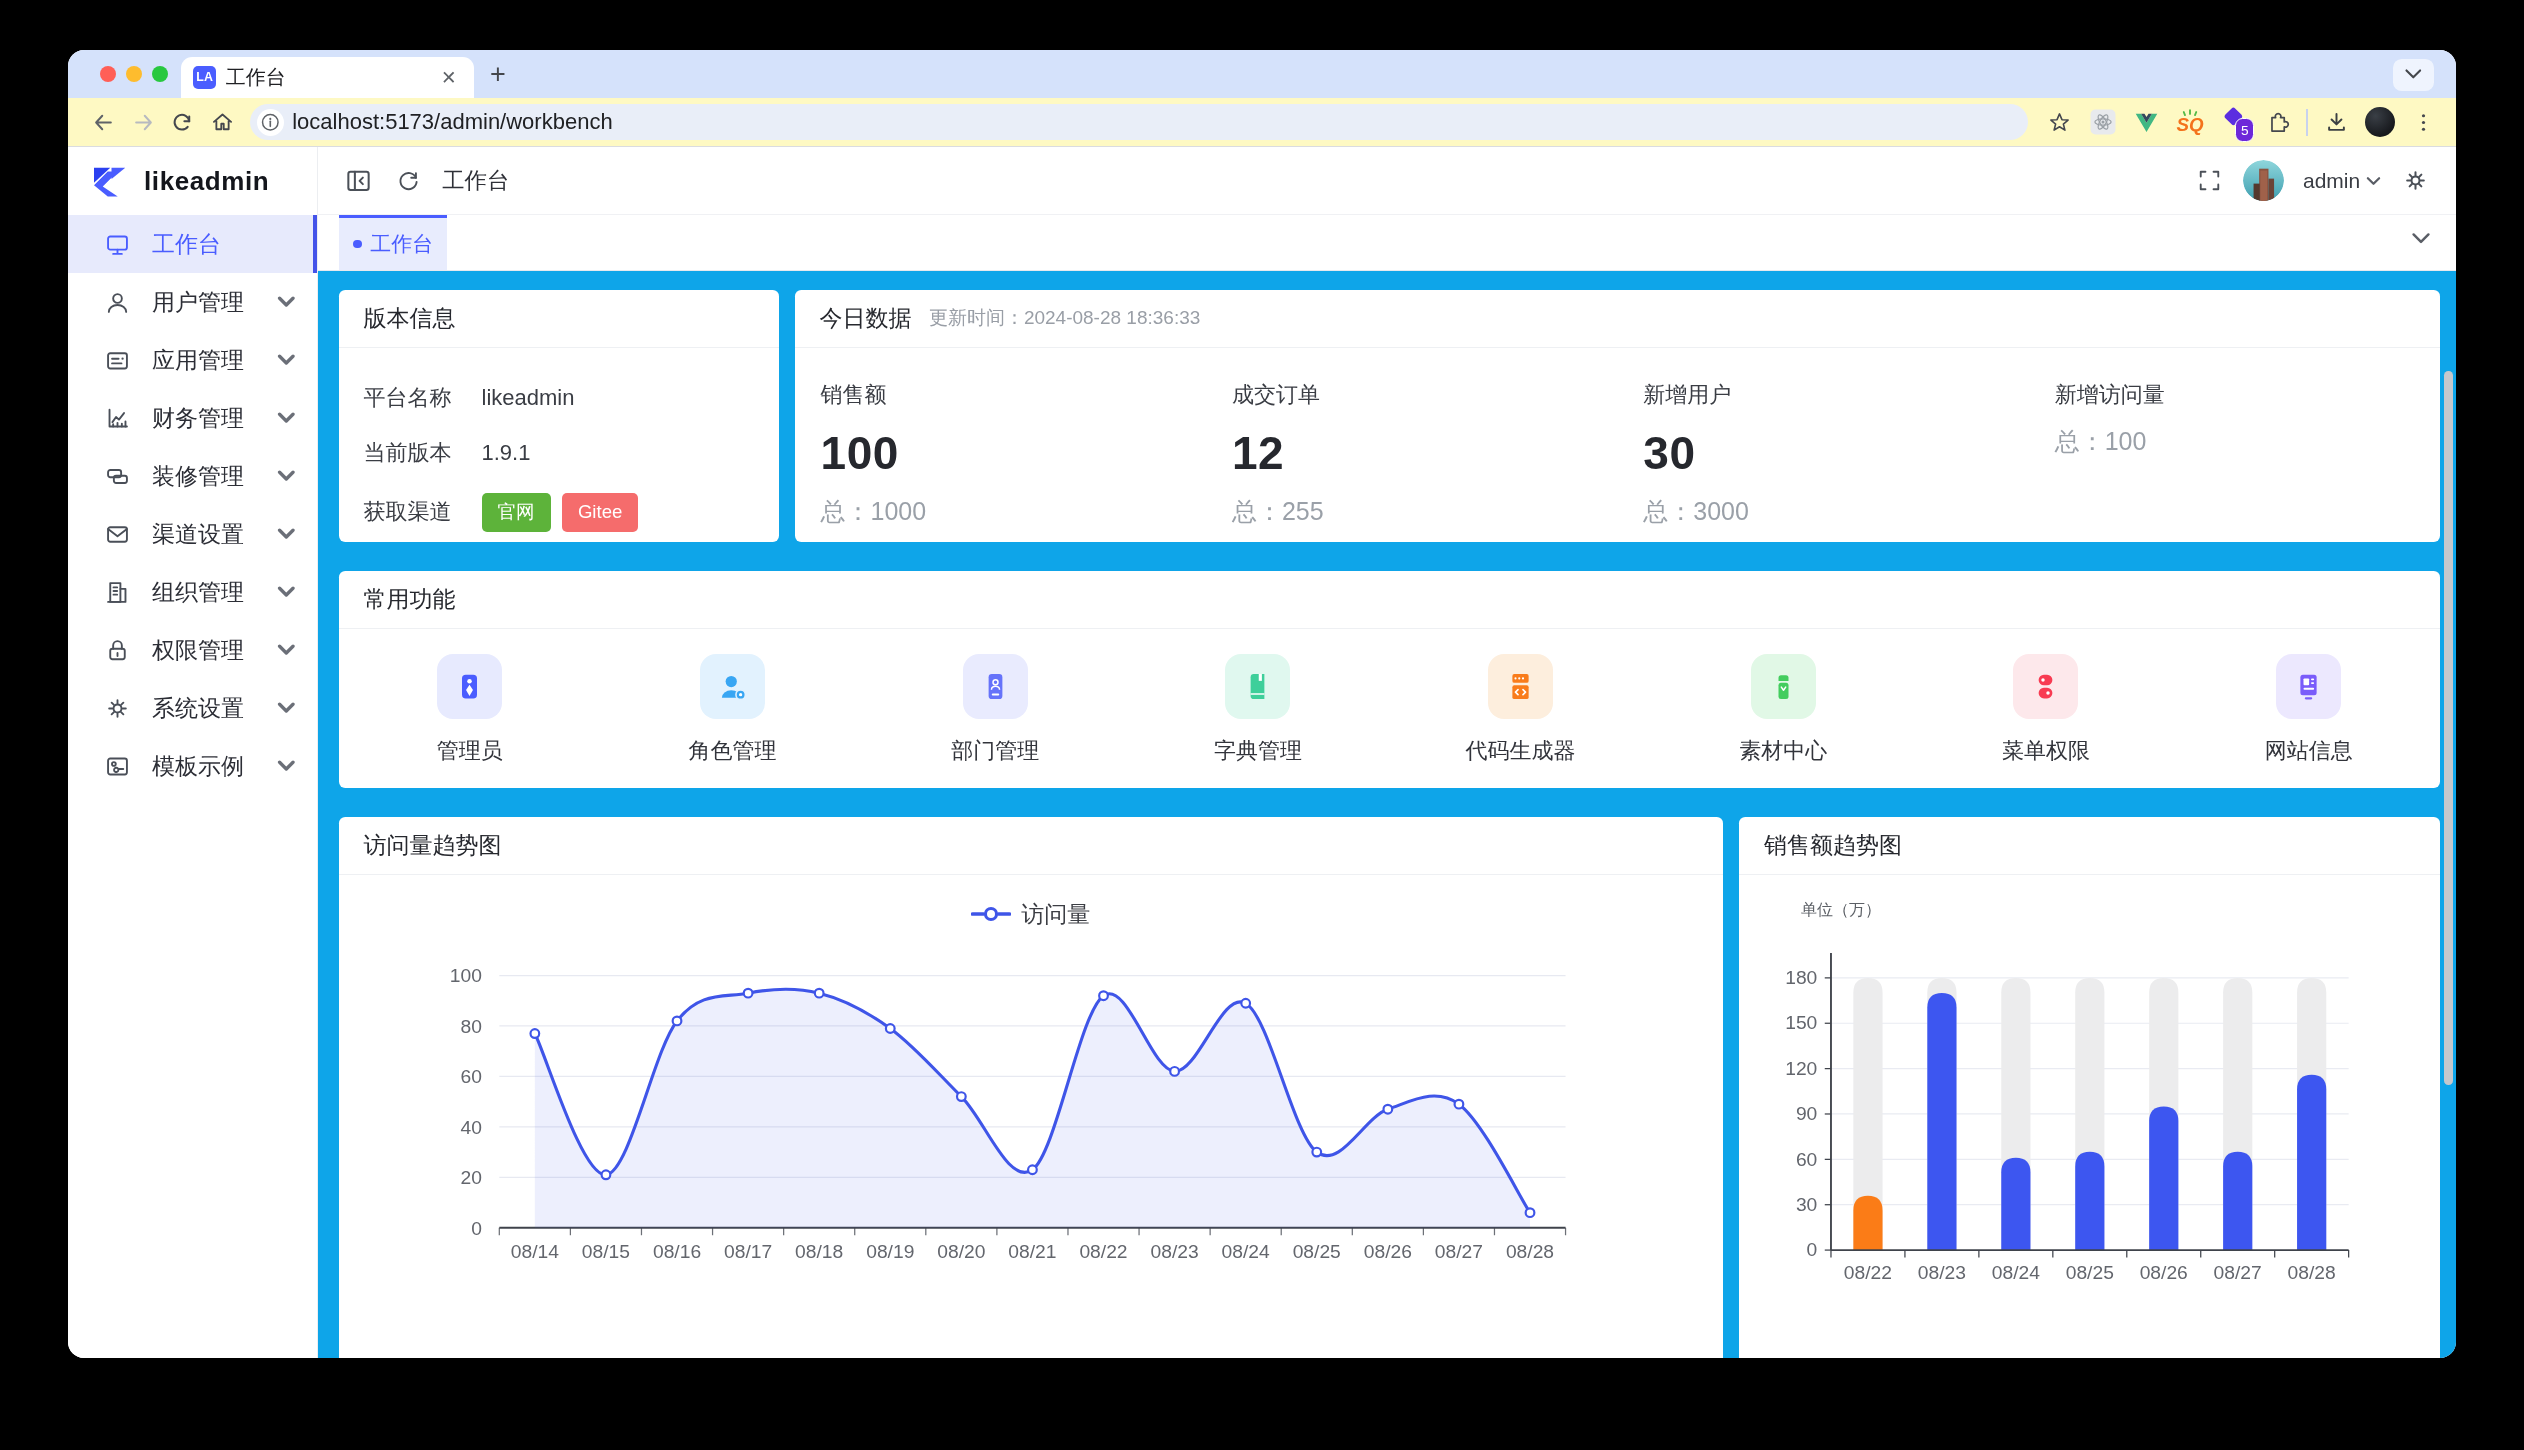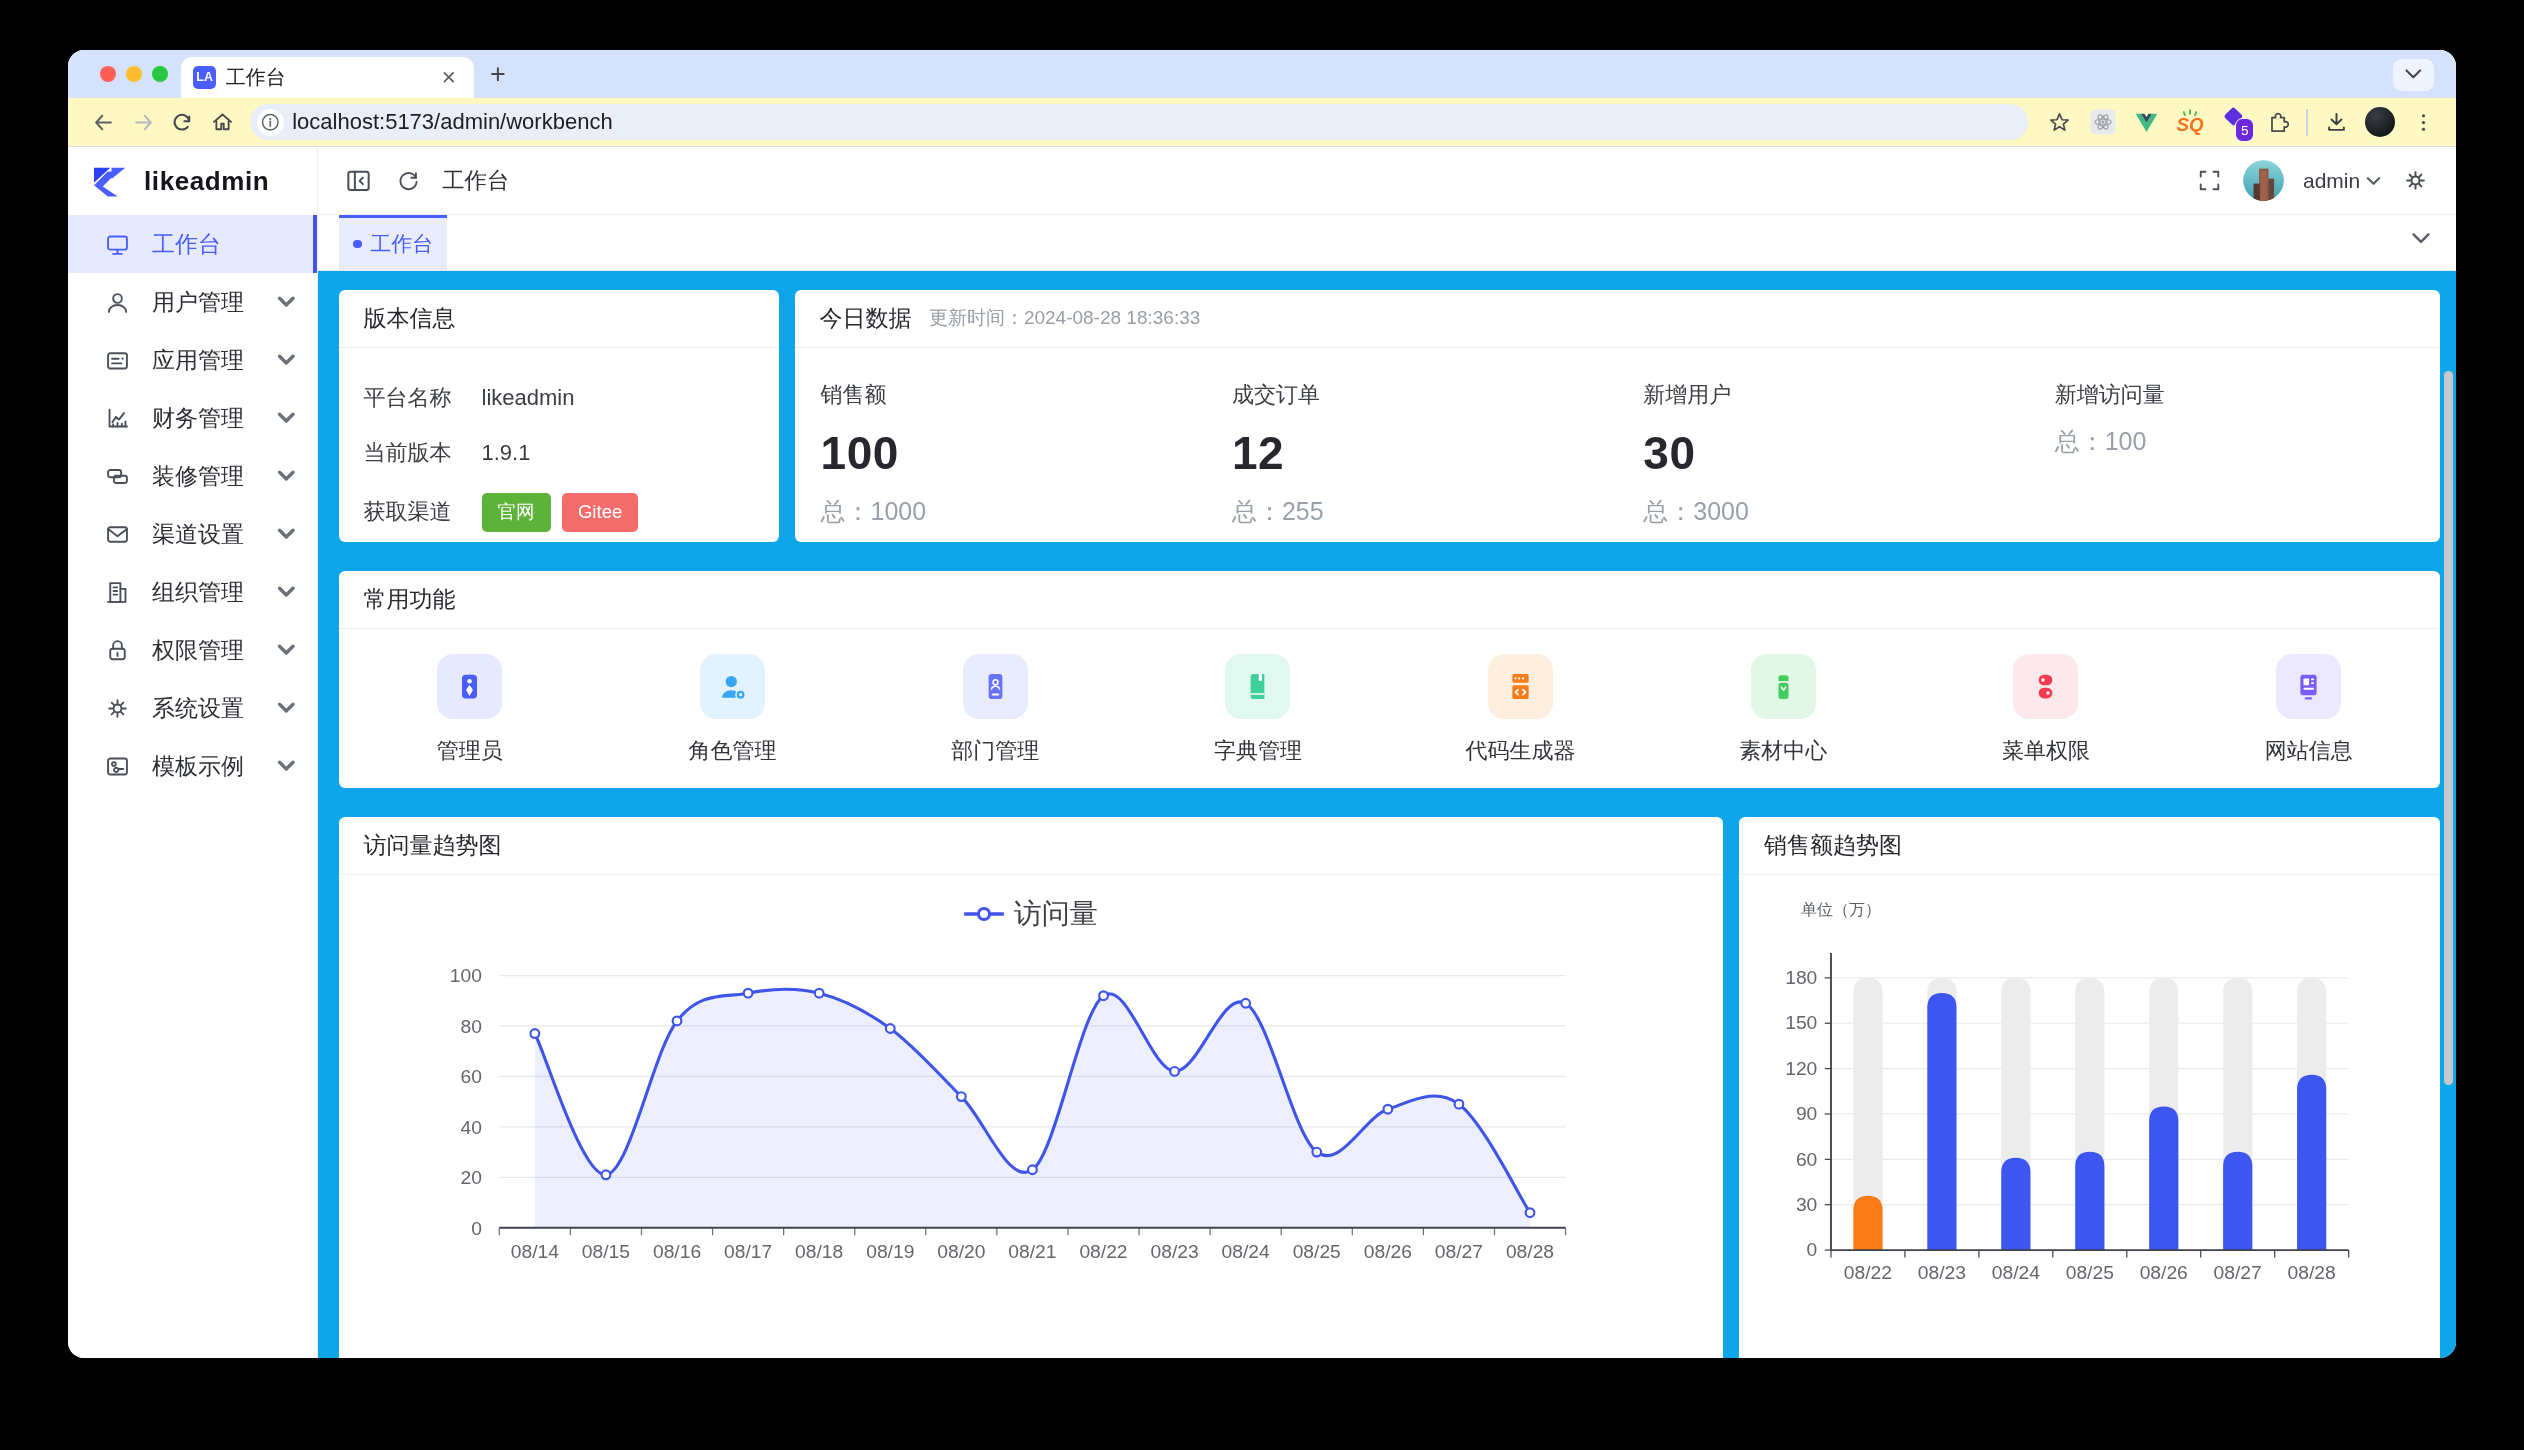--- a/index.html
+++ b/index.html
@@ -104,21 +104,21 @@
   .qtile { width:65px; height:65px; border-radius:16px; display:flex; align-items:center; justify-content:center; }
   .qlabel { font-size:22px; color:#32343b; white-space:nowrap; }
   .qi-0 .qtile{background:#e7eafe}.qi-1 .qtile{background:#e2f2fe}.qi-2 .qtile{background:#e9ebfe}
   .qi-3 .qtile{background:#e0f8ef}.qi-4 .qtile{background:#fdeedd}.qi-5 .qtile{background:#e1f8e6}
   .qi-6 .qtile{background:#fde8eb}.qi-7 .qtile{background:#ece8fe}
 
   .charts-row { margin-bottom:0; }
   .visits-card { flex:1; height:572px; display:flex; flex-direction:column; }
   .sales-card { width:701px; flex:none; height:572px; display:flex; flex-direction:column; }
   .legend { margin-top:22.4px; height:35px; display:flex; align-items:center; justify-content:center; gap:10px; }
-  .legend .ltext { font-size:28px; color:#3c3e44; }
+  .legend .ltext { font-size:23px; color:#3c3e44; }
   .unit-label { margin:25px 0 0 62px; font-size:16px; color:#5c6066; height:25px; }
   .ax { font-size:31px; fill:#63666d; }
   svg.chart { display:block; }
 
   .scroll-thumb { position:absolute; right:3.1px; top:224px; width:8.7px; height:714px; border-radius:4.3px; background:#c6c8cc; }
 </style>
 </head>
 <body>
 <div class="stage">
 

